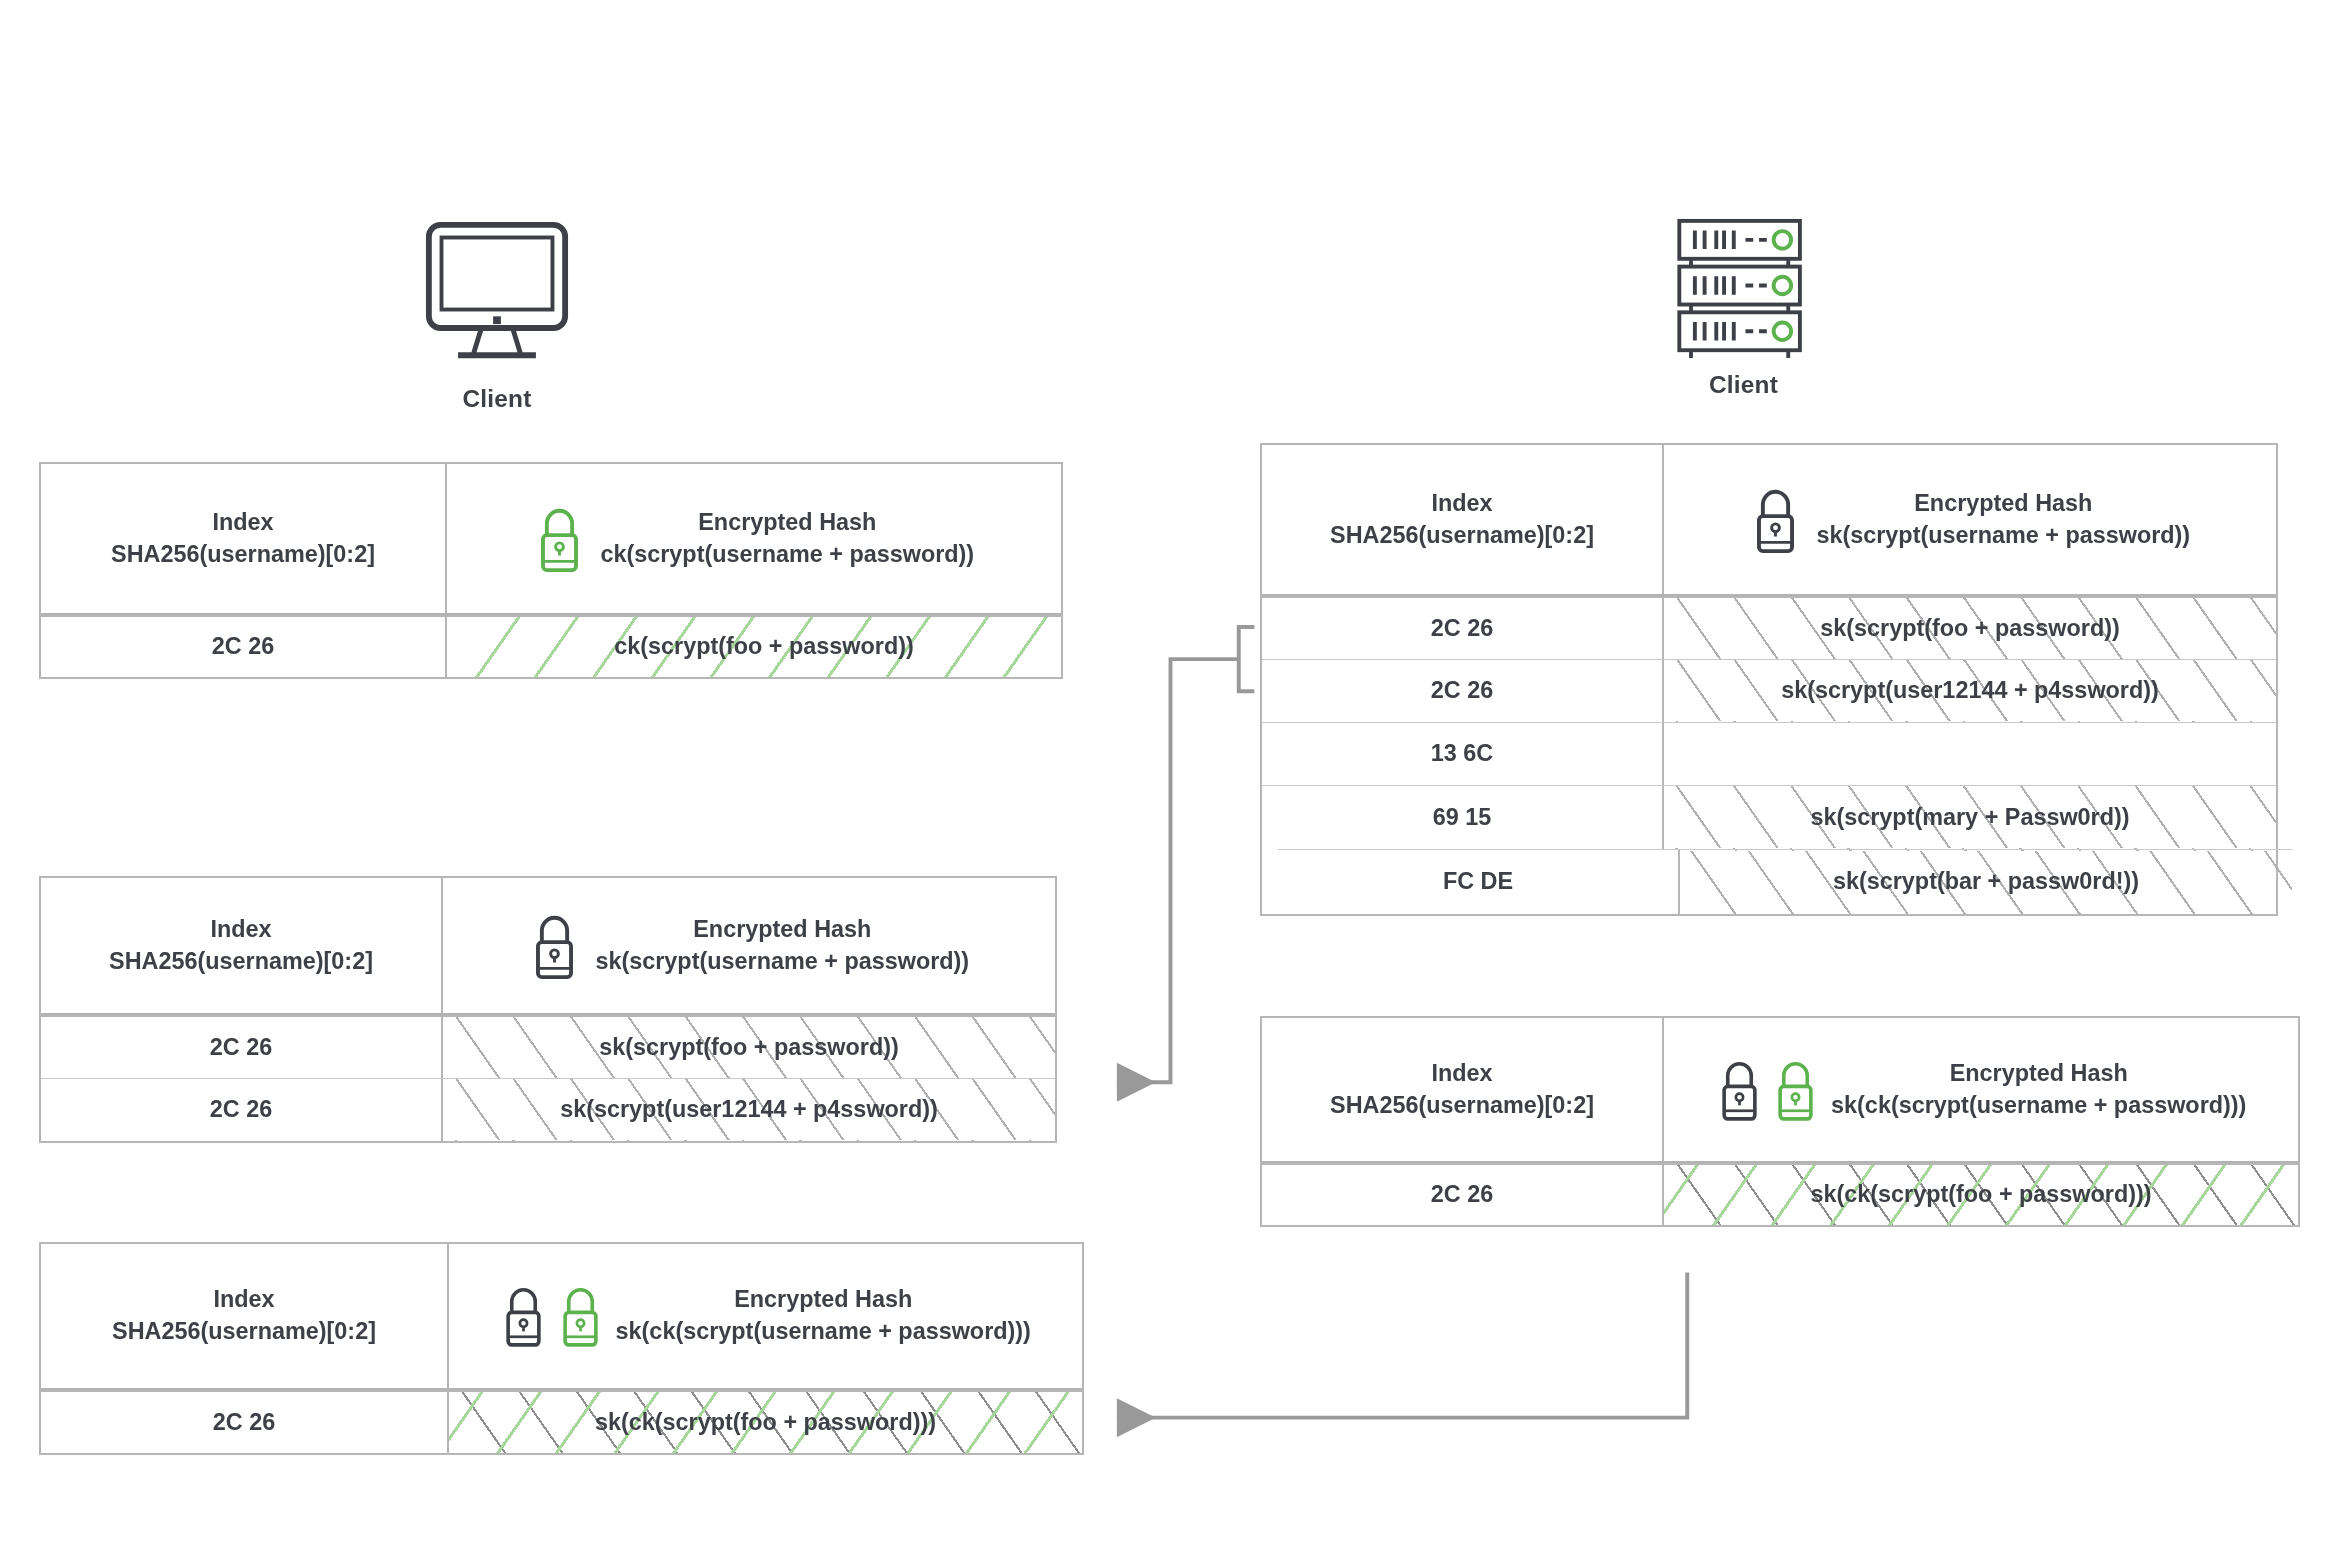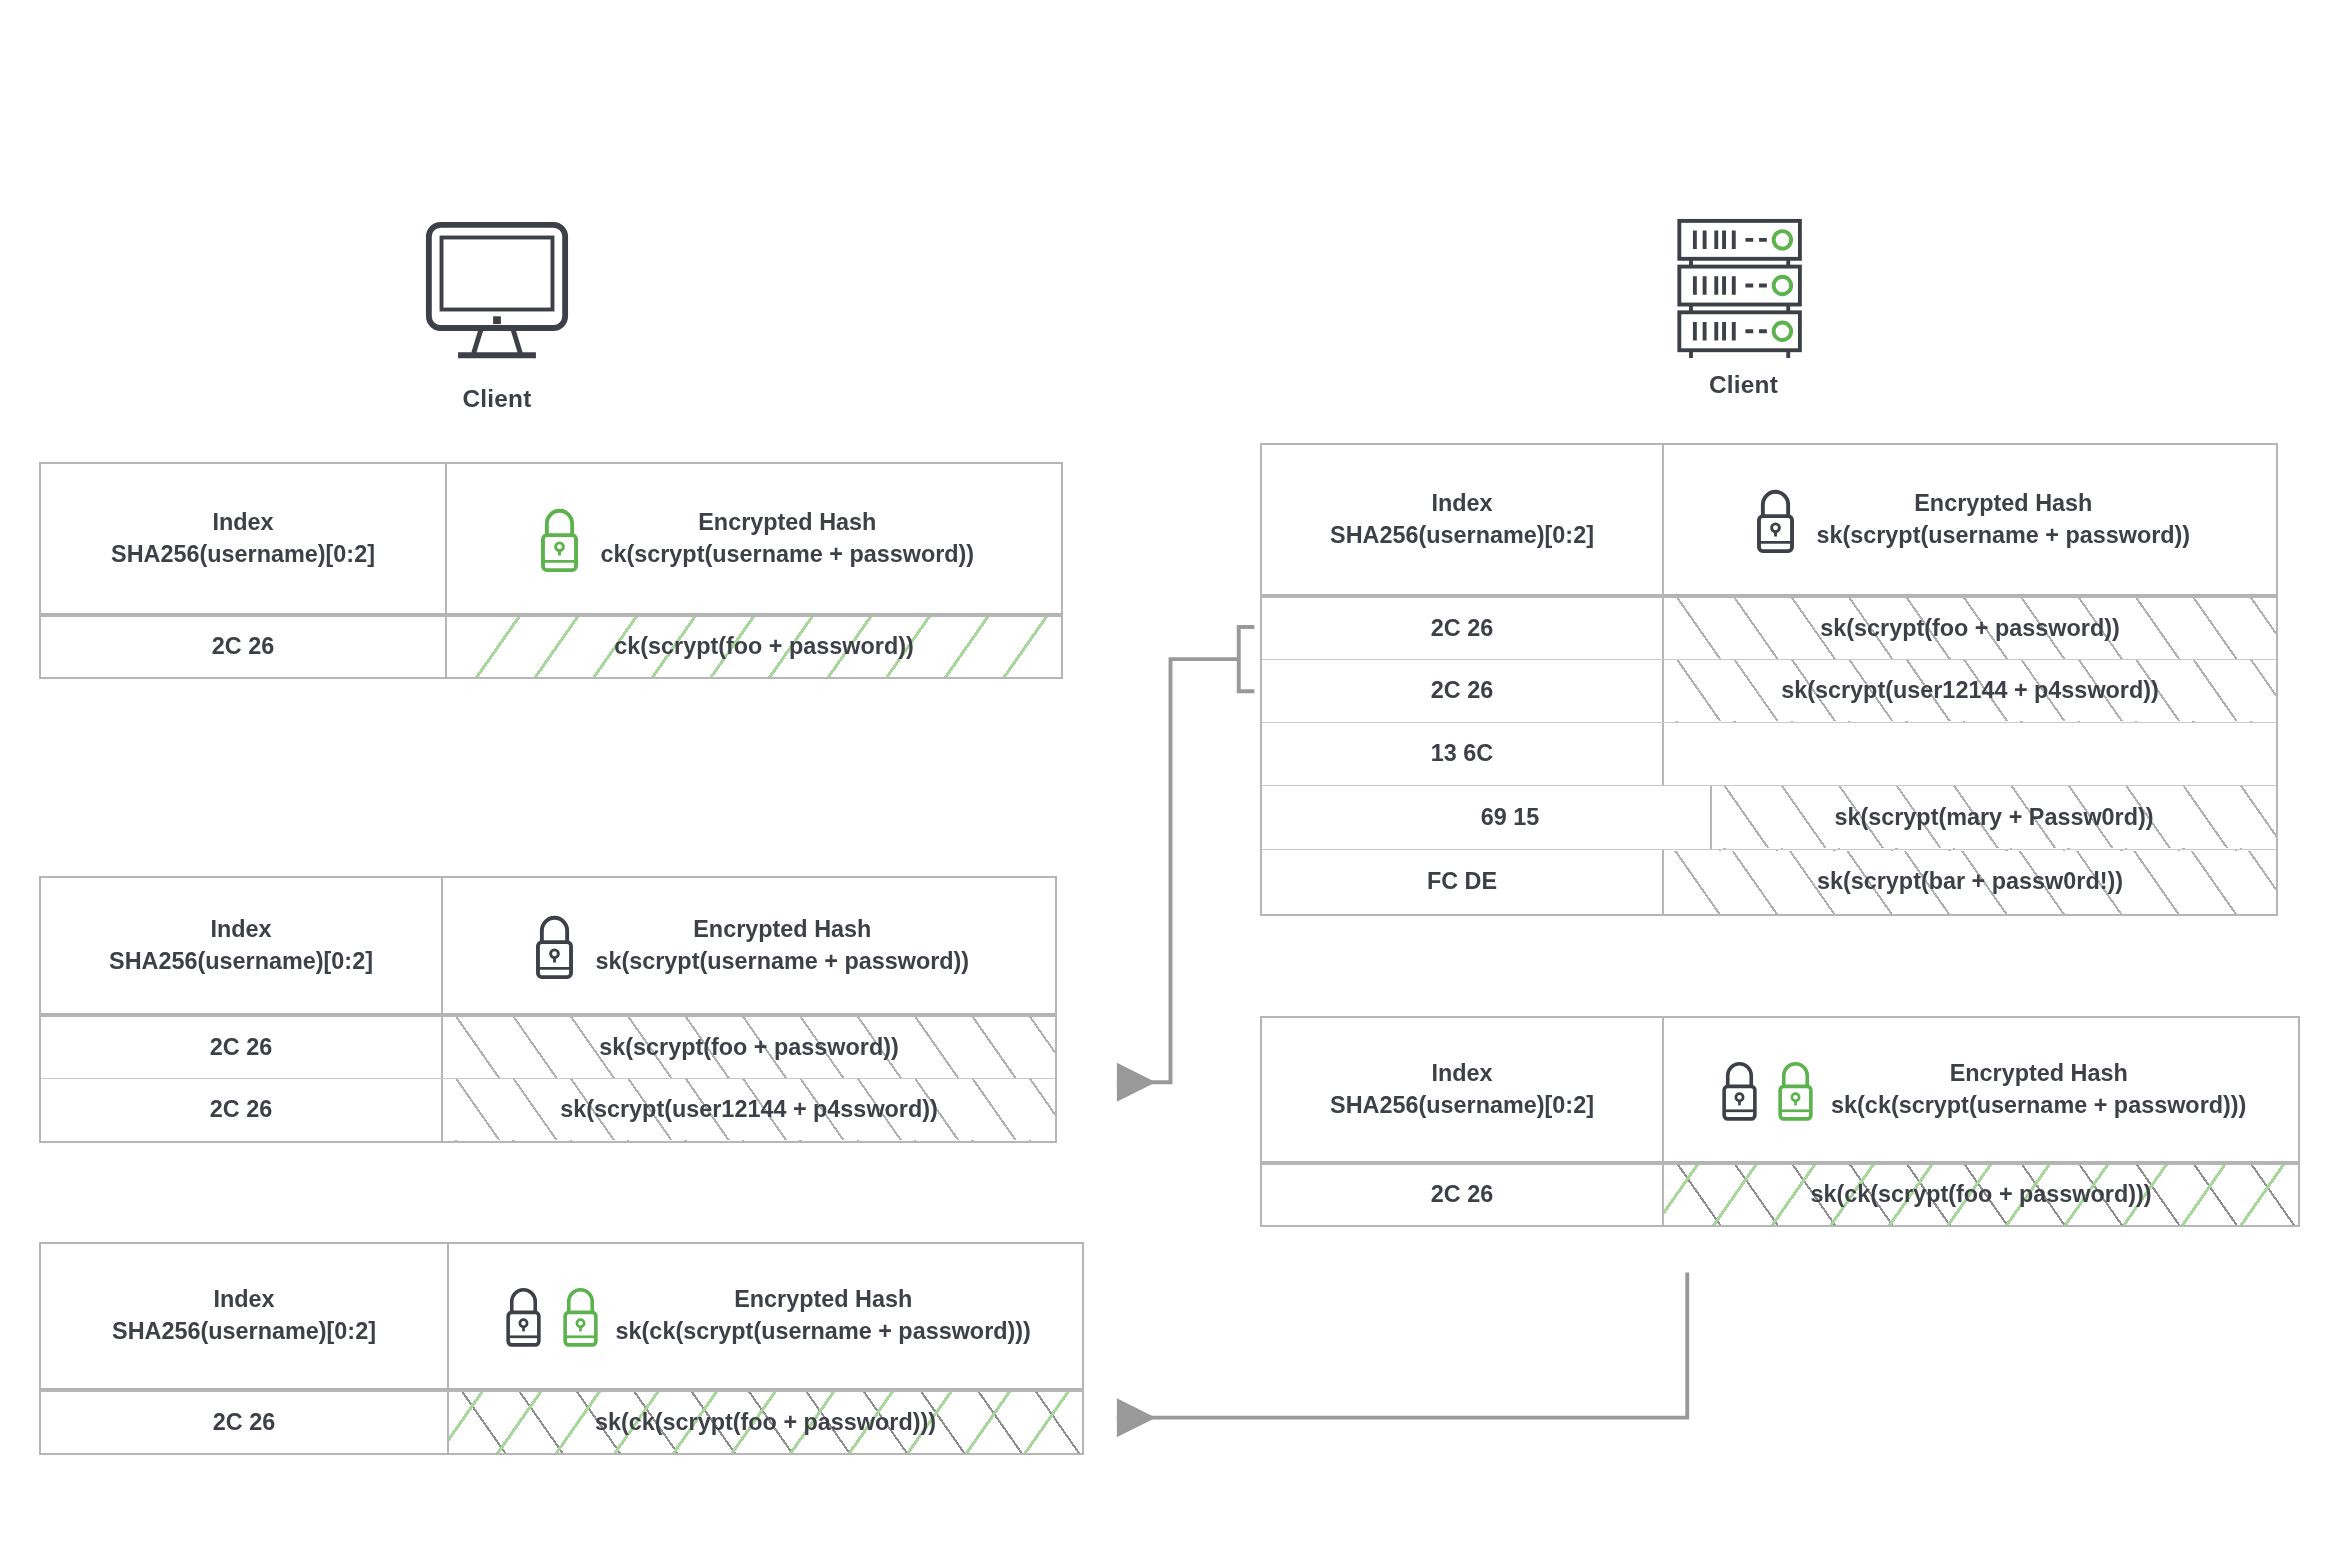--- a/index.html
+++ b/index.html
@@ -253,30 +253,30 @@
       <div class="cell" style="flex:1; height:100%;">
         <div class="hatch hatch-gray" style="background-position:0 -63px;"></div>
         <div class="cell-text">sk(scrypt(user12144 + p4ssword))</div>
       </div>
     </div>
     <div class="trow" style="height:63px; border-top-width:1.5px; border-top-color:#c9c9c9;">
       <div class="cell cell-idx" style="width:402px; height:100%;">
         <div class="cell-text">13 6C</div>
       </div>
     </div>
-    <div class="trow" style="height:64px; border-top-width:1.5px; border-top-color:#c9c9c9;padding-left:48px;">
+    <div class="trow" style="height:64px; border-top-width:1.5px; border-top-color:#c9c9c9;">
       <div class="cell cell-idx" style="width:402px; height:100%;">
         <div class="cell-text">69 15</div>
       </div>
       <div class="cell" style="flex:1; height:100%;">
         <div class="hatch hatch-gray" style="background-position:0 -190px;"></div>
         <div class="cell-text">sk(scrypt(mary + Passw0rd))</div>
       </div>
     </div>
-    <div class="trow" style="height:65px; border-top-width:1.5px; border-top-color:#c9c9c9;">
+    <div class="trow" style="height:65px; border-top-width:1.5px; border-top-color:#c9c9c9;margin-left:16px;">
       <div class="cell cell-idx" style="width:402px; height:100%;">
         <div class="cell-text">FC DE</div>
       </div>
       <div class="cell" style="flex:1; height:100%;">
         <div class="hatch hatch-gray" style="background-position:0 -255px;"></div>
         <div class="cell-text">sk(scrypt(bar + passw0rd!))</div>
       </div>
     </div>
   </div>
 

